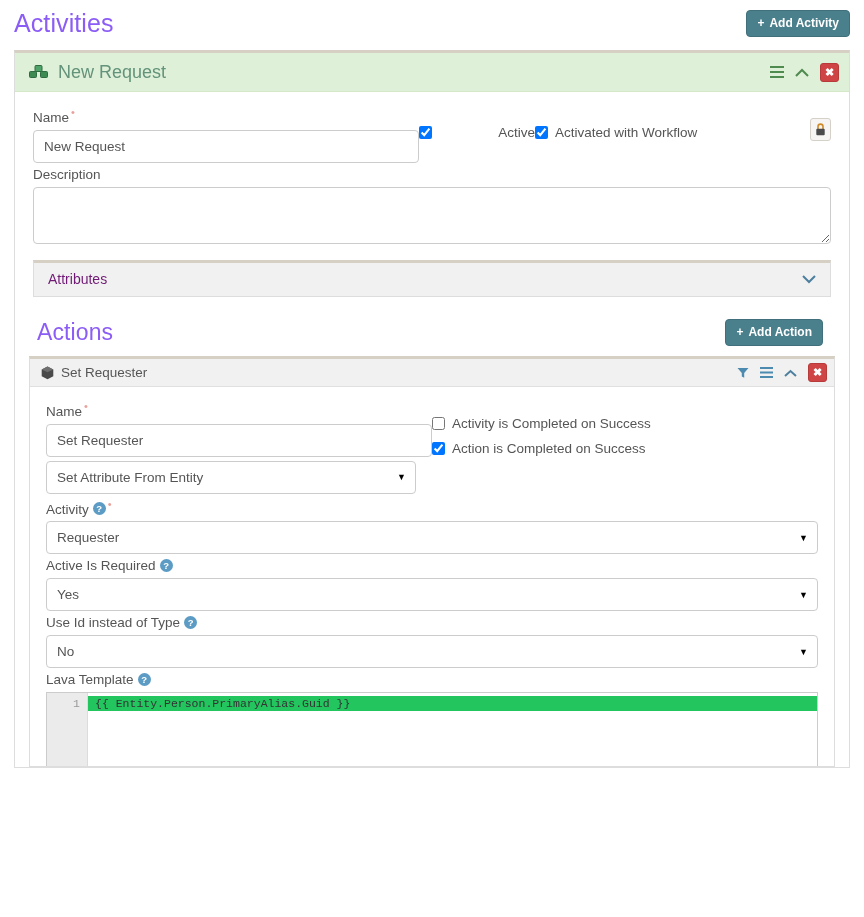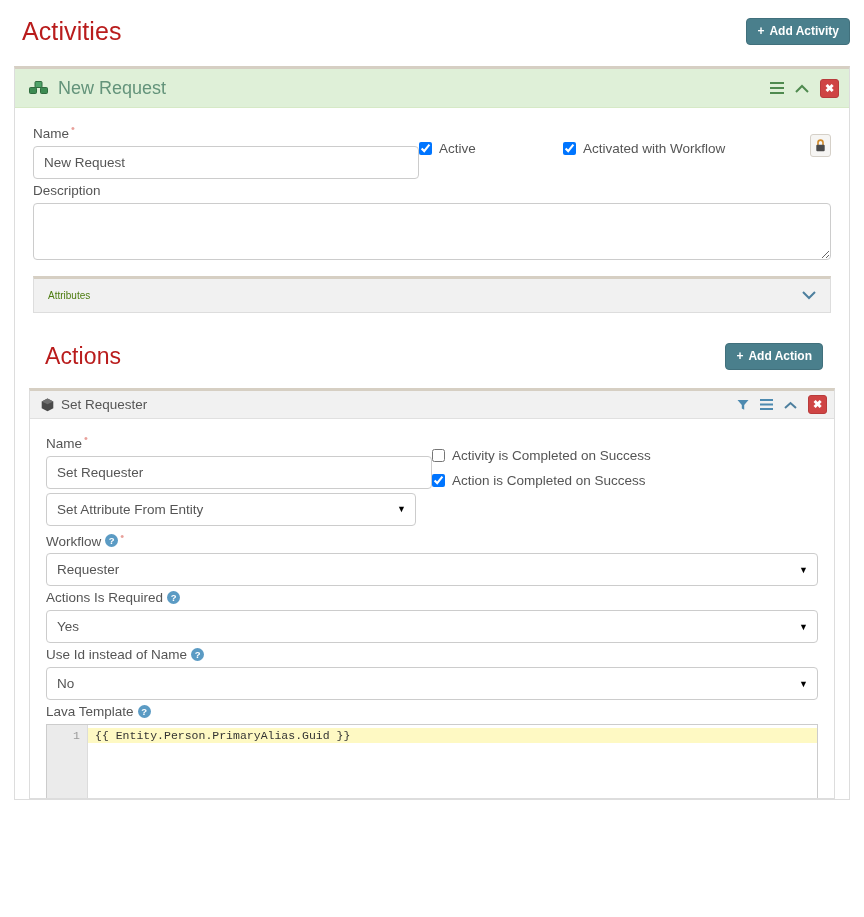--- a/index.html
+++ b/index.html
@@ -14,22 +14,22 @@
   }
 
   .page { position: relative; width: 864px; height: 917px; background:#fff; }
 
   
   .section-head {
     display:flex; align-items:center; justify-content:space-between;
     padding: 8px 14px 6px 14px;
   }
   .section-head h1 {
-    margin:8px; font-size: 25px; font-weight: 300;
-    color:#b91c1c; letter-spacing:.1px; line-height:1.2;
+    margin:0; font-size: 25px; font-weight: 300;
+    color:#8b5cf6; letter-spacing:.1px; line-height:1.2;
   }
   .section-head.inner { padding: 10px 18px 4px 18px; }
   .section-head.inner h1 { font-size: 23px; }
 
   .btn-primary {
     background:#4a7f8c; border:1px solid #41707c; color:#fff;
     font-size:12px; font-weight:bold; padding:6px 10px 7px 10px;
     border-radius:4px; line-height:1; white-space:nowrap; cursor:pointer;
     display:inline-flex; align-items:center; gap:5px;
   }
@@ -103,21 +103,21 @@
 
   .fld { margin-top:4px; }
 
   
   .attrs-panel {
     margin-top:16px; border:1px solid #ddd; border-top:3px solid #d6cfc3;
     background:#f1f1f1;
   }
   .attrs-head {
     height:33px; display:flex; align-items:center; justify-content:space-between;
-    padding:0 14px; font-size:10px; color:#4d7c0f; cursor:pointer;
+    padding:0 14px; font-size:14px; color:#701a75; cursor:pointer;
   }
 
   
   .actions-wrap { padding: 12px 4px 0 4px; }
 
   .action-panel {
     margin: 6px 14px 0 14px;
     border:1px solid #ddd; border-top:3px solid #d6cfc3; background:#fff;
   }
   .action-header {
@@ -140,21 +140,21 @@
     display:flex; height:74px; overflow:hidden; background:#fff;
   }
   .gutter {
     width:41px; background:#ebebeb; border-right:1px solid #dcdcdc;
     padding-top:3px; text-align:right; color:#999;
     font-family:"Liberation Mono", monospace; font-size:11.5px; line-height:15px;
   }
   .gutter div { padding-right:7px; }
   .code-area { flex:1; position:relative; }
   .code-line-hl {
-    background:#fef9c3; height:15px; line-height:15px;
+    background:#22c55e; height:15px; line-height:15px;
     margin-top:3px; padding-left:7px;
     font-family:"Liberation Mono", monospace; font-size:11.5px; color:#333;
     white-space:pre;
   }
 
   svg { display:block; }
 </style>
 </head>
 <body>
 
@@ -203,21 +203,21 @@
     <div class="activity-body">
 
       <div class="row-name">
         <div class="col-name">
           <label class="lbl">
             <span>Name</span><span class="req">•</span>
           </label>
           <input class="txt" type="text" value="New Request" style="">
         </div>
         <div class="col-checks">
-          <label class="chk" style="width:144px;">
+          <label class="chk" style="width:116px;justify-content:space-between;">
             <input type="checkbox" checked="" style="">
             <span>Active</span>
           </label>
           <label class="chk">
             <input type="checkbox" checked="" style="">
             <span>Activated with Workflow</span>
           </label>
         </div>
         <div class="lock-btn">
           <span>
@@ -314,41 +314,41 @@
 
         <div class="fld" style="width:370px;">
           <div class="fake-select">
             <span>Set Attribute From Entity</span>
             <span class="caret">▼</span>
           </div>
         </div>
 
         <div class="fld">
           <label class="lbl">
-            <span>Workflow</span><span class="help">?</span><span class="req">•</span>
+            <span>Activity</span><span class="help">?</span><span class="req">•</span>
           </label>
           <div class="fake-select">
             <span>Requester</span>
             <span class="caret">▼</span>
           </div>
         </div>
 
         <div class="fld">
           <label class="lbl">
-            <span>Actions Is Required</span><span class="help">?</span>
+            <span>Active Is Required</span><span class="help">?</span>
           </label>
           <div class="fake-select">
             <span>Yes</span>
             <span class="caret">▼</span>
           </div>
         </div>
 
         <div class="fld">
           <label class="lbl">
-            <span>Use Id instead of Name</span><span class="help">?</span>
+            <span>Use Id instead of Type</span><span class="help">?</span>
           </label>
           <div class="fake-select">
             <span>No</span>
             <span class="caret">▼</span>
           </div>
         </div>
 
         <div class="fld">
           <label class="lbl">
             <span>Lava Template</span><span class="help">?</span>

